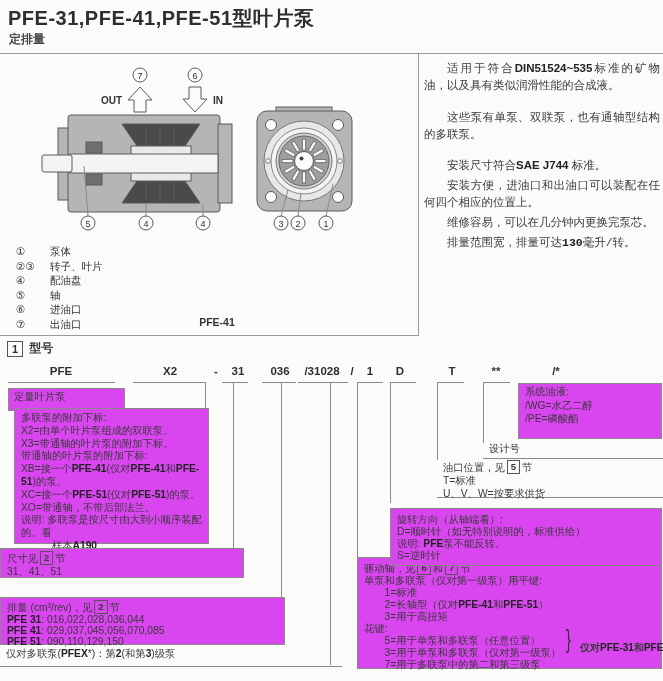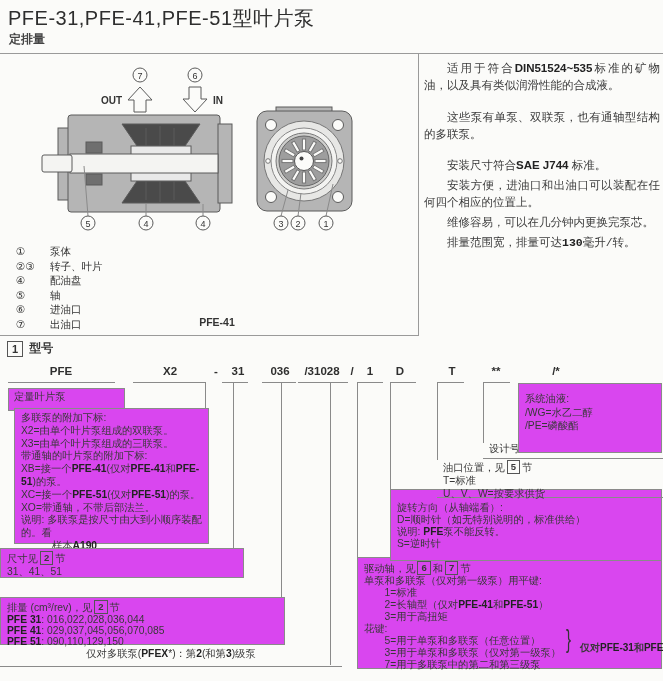--- a/index.html
+++ b/index.html
@@ -1,19 +1,19 @@
 <!DOCTYPE html>
 <html><head>
 <meta charset="utf-8">
 <style>
   html,body{margin:0;padding:0;background:#e8e8e6;}
   .page{position:relative;width:663px;height:681px;background:#fbfbf9;overflow:hidden;
         font-family:"Liberation Sans","DejaVu Sans",sans-serif;color:#3a3a3a;}
   
-  .title{position:absolute;left:8px;top:5px;font-size:20px;font-weight:normal;color:#2e2e2e;letter-spacing:.5px;}
+  .title{position:absolute;left:8px;top:5px;font-size:20px;font-weight:bold;color:#2e2e2e;letter-spacing:.5px;}
   .subtitle{position:absolute;left:9px;top:31px;font-size:12px;font-weight:bold;color:#444;}
   .rule-top{position:absolute;left:0;top:53px;width:663px;border-top:1px solid #9a9a9a;}
   
   .figure-area{position:absolute;left:0;top:54px;width:418px;height:281px;border-right:1px solid #9a9a9a;border-bottom:1px solid #9a9a9a;}
   .figure-area svg{position:absolute;left:0;top:0;}
   .legend{position:absolute;left:16px;top:190px;font-size:10.5px;line-height:14.6px;}
   .legend-row{display:flex;}
   .legend-num{width:34px;color:#333;}
   .legend-label{color:#333;}
   .fig-caption{position:absolute;left:182px;top:262px;width:70px;text-align:center;font-size:10.5px;font-weight:bold;color:#333;}
@@ -229,73 +229,73 @@
     <div class="vline" style="left:357px;top:42px;height:175px"></div>
     <div class="vline" style="left:390px;top:42px;height:121px"></div>
     <div class="vline" style="left:437px;top:42px;height:78px"></div>
     <div class="vline" style="left:483px;top:42px;height:61px"></div>
 
     <div class="note boxed" style="left:8px;top:48px;width:105px;height:17px;padding:2px 5px;">定量叶片泵</div>
 
     <div class="note boxed" style="left:14px;top:68px;width:181px;height:128px;padding:3px 6px;">
         <div class="ln">多联泵的附加下标:</div>
         <div class="ln">X2=由单个叶片泵组成的双联泵。</div>
-        <div class="ln">X3=由单个叶片泵组成的三联泵。</div>
+        <div class="ln">X3=带通轴的叶片泵的附加下标。</div>
         <div class="ln">带通轴的叶片泵的附加下标:</div>
         <div class="ln">XB=接一个<b>PFE-41</b>(仅对<b>PFE-41</b>和<b>PFE-51</b>)的泵。</div>
         <div class="ln">XC=接一个<b>PFE-51</b>(仅对<b>PFE-51</b>)的泵。</div>
         <div class="ln">XO=带通轴，不带后部法兰。</div>
         <div class="ln">说明: 多联泵是按尺寸由大到小顺序装配的。看</div>
         <div class="ln">　　　样本<b>A190</b>。</div>
       </div>
 
     <div class="note boxed" style="left:0;top:208px;width:230px;height:24px;padding:2px 6px;line-height:13px;">
         <div class="ln">尺寸见<span class="bn">2</span>节</div>
         <div class="ln">31、41、51</div>
       </div>
 
     <div class="note boxed" style="left:0;top:257px;width:271px;height:42px;padding:2px 6px;line-height:11.4px;">
         <div class="ln">排量 (cm³/rev)，见<span class="bn">2</span>节</div>
         <div class="ln"><b>PFE 31</b>: 016,022,028,036,044</div>
         <div class="ln"><b>PFE 41</b>: 029,037,045,056,070,085</div>
         <div class="ln"><b>PFE 51</b>: 090,110,129,150</div>
       </div>
 
-    <div class="note b-bottom" style="left:0;top:306px;width:330px;height:18px;padding:2px 6px 0 6px;text-align:center;">仅对多联泵(<b>PFEX</b>*)：第<b>2</b>(和第<b>3</b>)级泵</div>
+    <div class="note b-bottom" style="left:0;top:306px;width:330px;height:18px;padding:2px 6px 0 6px;">仅对多联泵(<b>PFEX</b>*)：第<b>2</b>(和第<b>3</b>)级泵</div>
 
     <div class="note boxed" style="left:357px;top:217px;width:291px;height:104px;padding:3px 6px;line-height:12px;">
       <div>
           <div class="ln">驱动轴，见<span class="bn">6</span>和<span class="bn">7</span>节</div>
           <div class="ln">单泵和多联泵（仅对第一级泵）用平键:</div>
           <div class="ln">　　1=标准</div>
           <div class="ln">　　2=长轴型（仅对<b>PFE-41</b>和<b>PFE-51</b>）</div>
           <div class="ln">　　3=用于高扭矩</div>
           <div class="ln">花键:</div>
           <div class="ln">　　5=用于单泵和多联泵（任意位置）</div>
           <div class="ln">　　3=用于单泵和多联泵（仅对第一级泵）</div>
           <div class="ln">　　7=用于多联泵中的第二和第三级泵</div>
         </div>
       <div class="brace" style="left:208px;top:76px;">}</div>
       <div class="bracket-label" style="left:222px;top:84px;">仅对<b>PFE-31</b>和<b>PFE-41</b></div>
     </div>
 
-    <div class="note boxed" style="left:390px;top:149px;width:258px;height:46px;padding:12px 6px;line-height:12px;">
+    <div class="note boxed" style="left:390px;top:168px;width:258px;height:46px;padding:5px 6px;line-height:12px;">
         <div class="ln">旋转方向（从轴端看）:</div>
         <div class="ln">D=顺时针（如无特别说明的，标准供给）</div>
         <div class="ln">说明: <b>PFE</b>泵不能反转。</div>
         <div class="ln">S=逆时针</div>
       </div>
 
     <div class="note b-bottom" style="left:437px;top:120px;width:217px;height:37px;padding:0 6px;line-height:12.8px;">
         <div class="ln">油口位置，见<span class="bn">5</span>节</div>
         <div class="ln">T=标准</div>
         <div class="ln">U、V、W=按要求供货</div>
       </div>
 
     <div class="note b-bottom" style="left:483px;top:103px;width:171px;height:15px;padding:0 6px;">设计号</div>
 
-    <div class="note boxed" style="left:518px;top:43px;width:130px;height:52px;padding:8px 6px;line-height:13.5px;">
+    <div class="note boxed" style="left:518px;top:43px;width:130px;height:52px;padding:1px 6px;line-height:13.5px;">
         <div class="ln">系统油液:</div>
         <div class="ln">/WG=水乙二醇</div>
         <div class="ln">/PE=磷酸酯</div>
       </div>
   </div>
 </div>
 
 </body></html>

